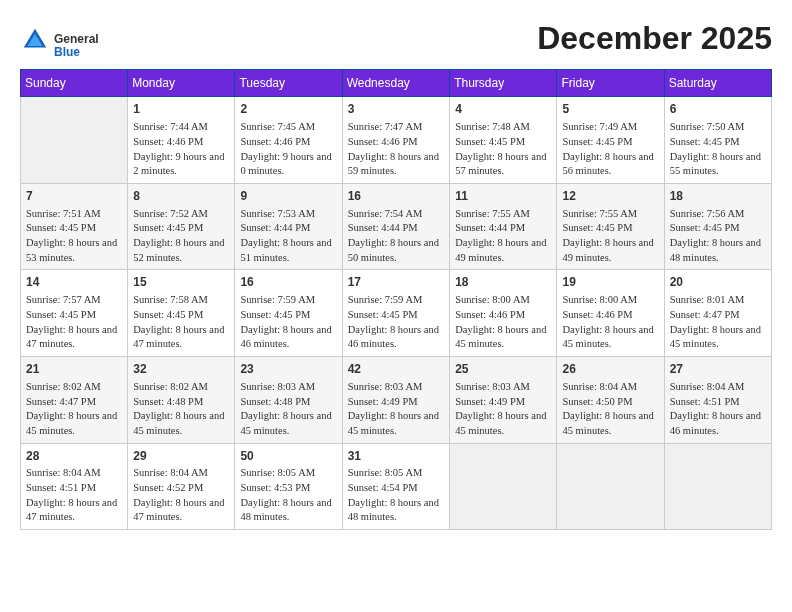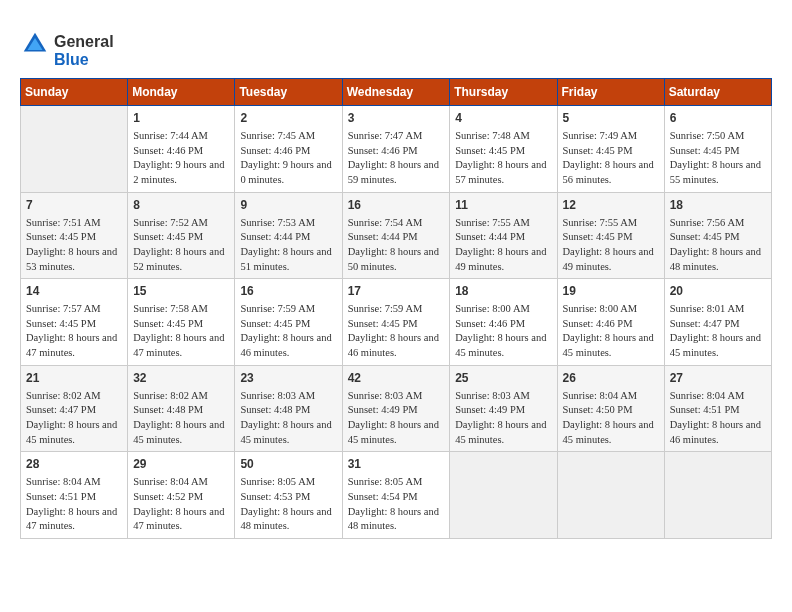--- a/index.html
+++ b/index.html
@@ -17,21 +17,21 @@
       margin-bottom: 10px;
     }
     .logo {
       display: flex;
       align-items: center;
       gap: 4px;
     }
     .logo-text {
       display: flex;
       flex-direction: column;
-      font-size: 16px;
+      font-size: 12px;
       font-weight: bold;
       line-height: 1.1;
       margin-top: 13px;
     }
     .logo-text .general { color: #333; }
     .logo-text .blue { color: #1565c0; }
     .logo-icon {
       width: 30px;
       height: 30px;
     }
@@ -46,26 +46,26 @@
     .title-block p {
       font-size: 14px;
       color: #444;
     }
     .calendar {
       width: 100%;
       border-collapse: collapse;
       font-size: 11px;
     }
     .calendar thead tr th {
-      background-color: #c2410c;
+      background-color: #6d28d9;
       color: #fff;
       padding: 6px 4px;
       text-align: left;
       font-size: 12px;
-      font-weight: bold;
+      font-weight: normal;
       border: 1px solid #0d47a1;
     }
     .calendar tbody tr td {
       vertical-align: top;
       padding: 4px 5px;
       border: 1px solid #ccc;
       width: 108px;
       min-height: 80px;
       line-height: 1.4;
       color: #333;
@@ -102,20 +102,21 @@
     <svg class="logo-icon" viewBox="0 0 40 40" xmlns="http://www.w3.org/2000/svg">
       <polygon points="20,5 35,30 5,30" fill="#1565c0"></polygon>
       <polygon points="20,12 30,28 10,28" fill="#42a5f5"></polygon>
     </svg>
     <div class="logo-text">
       <span class="general">General</span>
       <span class="blue">Blue</span>
     </div>
   </div>
   <div class="title-block">
+    <h1>December 2025</h1>
   </div>
 </div>
 
 <table class="calendar">
   <thead>
     <tr>
     <th>Sunday</th>
         <th>Monday</th>
         <th>Tuesday</th>
         <th>Wednesday</th>

